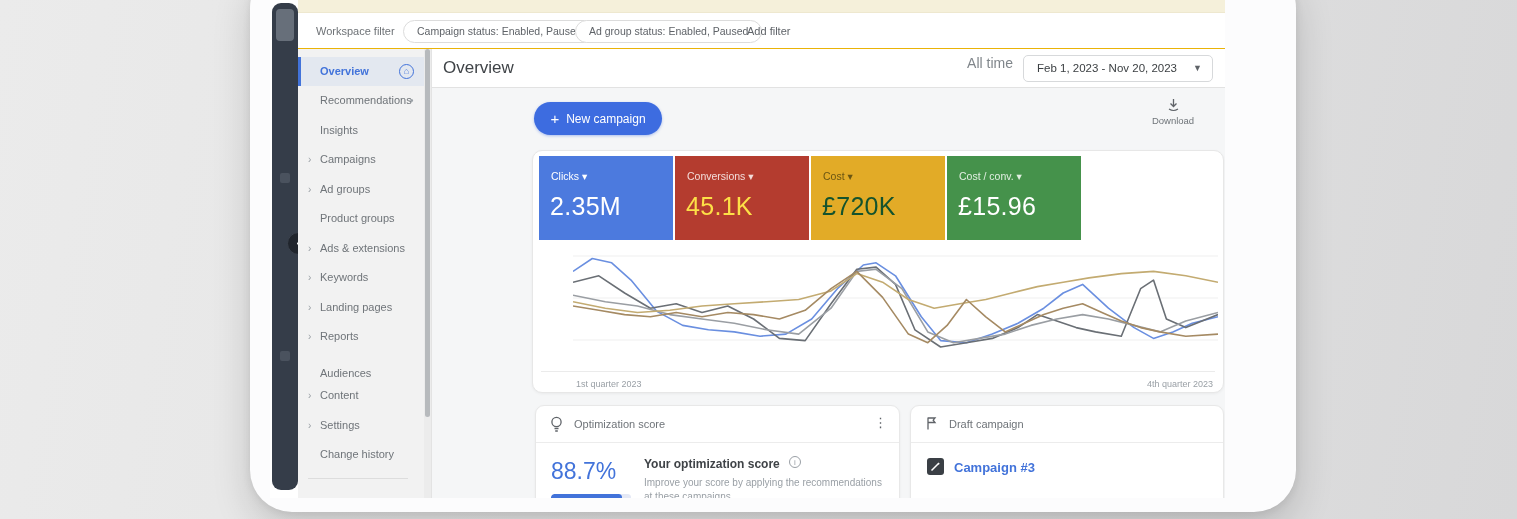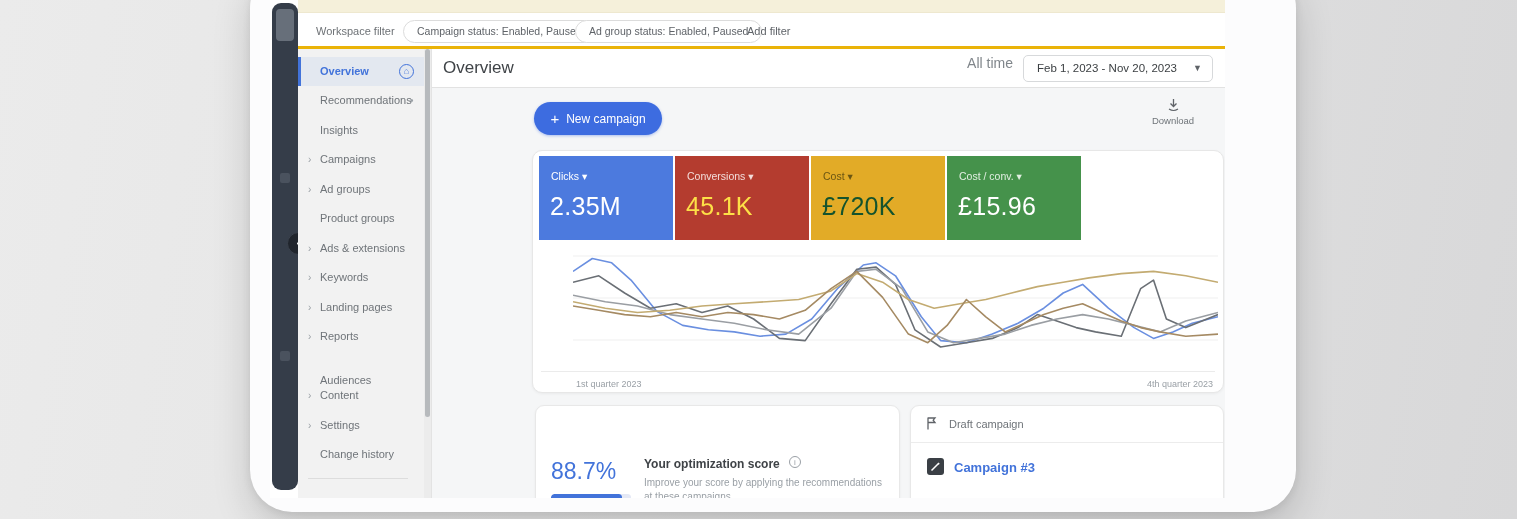--- a/index.html
+++ b/index.html
@@ -26,21 +26,21 @@
   .rail-block { position:absolute; left:4px; top:6px; width:18px; height:32px; background:#78808b; border-radius:4px; opacity:.75; }
   .rail-dot { position:absolute; left:8px; width:10px; height:10px; background:#4a525e; border-radius:2px; }
   .rail-collapse {
     position:absolute; left:15px; top:230px; width:23px; height:23px; border-radius:50%;
     background:#20252d; color:#fff; font-size:12px; line-height:21px; text-align:center;
     border:1px solid #3a414c; cursor:pointer;
   }
   
   .ads { position:absolute; left:28px; top:0; width:927px; height:498px; background:#fff; }
   .banner { position:absolute; left:0; top:0; width:100%; height:13px; background:#f5f0da; border-bottom:1px solid #eee8cf; }
-  .filter-bar { position:absolute; left:0; top:13px; width:100%; height:36px; background:#fff; border-bottom:3px solid #eab308; }
+  .filter-bar { position:absolute; left:0; top:13px; width:100%; height:36px; background:#fff; border-bottom:1px solid #eab308; }
   .filter-label { position:absolute; left:18px; top:12px; font-size:11px; color:#6e7276; }
   .pill {
     position:absolute; top:7px; height:23px; border:1px solid #dcdcdc; border-radius:12px;
     background:#fff; font-size:10.5px; color:#5f6368; line-height:21px; padding:0 13px;
     white-space:nowrap; cursor:pointer;
   }
   .add-filter { position:absolute; left:449px; top:12px; font-size:11px; color:#5f6368; cursor:pointer; }
   .app-body { position:absolute; left:0; top:49px; width:100%; bottom:0; }
   
   .sidebar { position:absolute; left:0; top:0; width:126px; height:100%; background:#f2f2f2; }
@@ -168,21 +168,21 @@
             <span class="lbl">Keywords</span>
           </div>
           <div class="side-item" style="top: 243.5px;">
             <span class="chev">›</span>
             <span class="lbl">Landing pages</span>
           </div>
           <div class="side-item" style="top: 273px;">
             <span class="chev">›</span>
             <span class="lbl">Reports</span>
           </div>
-          <div class="side-item" style="top: 317px; text-align: right;">
+          <div class="side-item" style="top: 310px; text-align: right;">
             <span class="lbl">Audiences</span>
           </div>
           <div class="side-item" style="top: 332px;">
             <span class="chev">›</span>
             <span class="lbl">Content</span>
           </div>
           <div class="side-item" style="top: 361.5px;">
             <span class="chev">›</span>
             <span class="lbl">Settings</span>
           </div>
@@ -256,20 +256,28 @@
                 <polyline points="0.0,55.7 32.3,62.2 64.5,66.5 96.8,64.3 129.0,60.0 161.3,57.8 193.5,55.7 225.7,53.5 258.0,44.9 283.8,27.6 309.6,36.2 335.4,53.5 361.2,62.2 387.0,57.8 412.8,53.5 438.6,47.0 464.4,40.6 490.2,36.2 516.0,31.9 548.3,27.6 580.5,25.4 612.8,29.8 645.0,36.2" fill="none" stroke="#c3ab71" stroke-width="1.6" stroke-linejoin="round"></polyline>
                 <polyline points="0.0,60.0 25.8,64.3 51.6,68.6 77.4,70.8 103.2,66.5 129.0,70.8 154.8,66.5 180.6,68.6 206.4,73.0 232.2,64.3 258.0,42.7 283.8,25.4 309.6,51.4 335.4,88.1 354.8,96.7 374.1,79.4 393.4,53.5 412.8,70.8 432.2,85.9 451.5,77.3 470.8,68.6 490.2,62.2 509.6,57.8 528.9,66.5 548.3,75.1 567.6,81.6 587.0,85.9 612.8,90.2 645.0,88.1" fill="none" stroke="#a58a63" stroke-width="1.6" stroke-linejoin="round"></polyline>
               </svg>
             <div class="axis-row">
               <span class="axis-left">1st quarter 2023</span>
               <span class="axis-right">4th quarter 2023</span>
             </div>
           </div>
 
           <div class="bcard" style="left:103px;width:365px">
+            <div class="bcard-header">
+              <svg width="13" height="17" viewBox="0 0 13 17">
+                <circle cx="6.5" cy="6" r="4.6" fill="none" stroke="#5f6368" stroke-width="1.3"></circle>
+                <path d="M4.5 12.5 h4 M5.2 15 h2.6" stroke="#5f6368" stroke-width="1.3" fill="none"></path>
+              </svg>
+              <span class="bcard-title">Optimization score</span>
+              <span class="kebab">⋮</span>
+            </div>
             <div class="opt-score">88.7%</div>
             <div class="opt-bar-track">
               <div class="opt-bar-fill" id="opt-fill" style="width: 88.7%;"></div>
             </div>
             <div class="opt-heading">Your optimization score</div>
             <div class="opt-info">i</div>
             <div class="opt-desc">Improve your score by applying the recommendations at these campaigns</div>
           </div>
 
           <div class="bcard" style="left:478px;width:314px">

